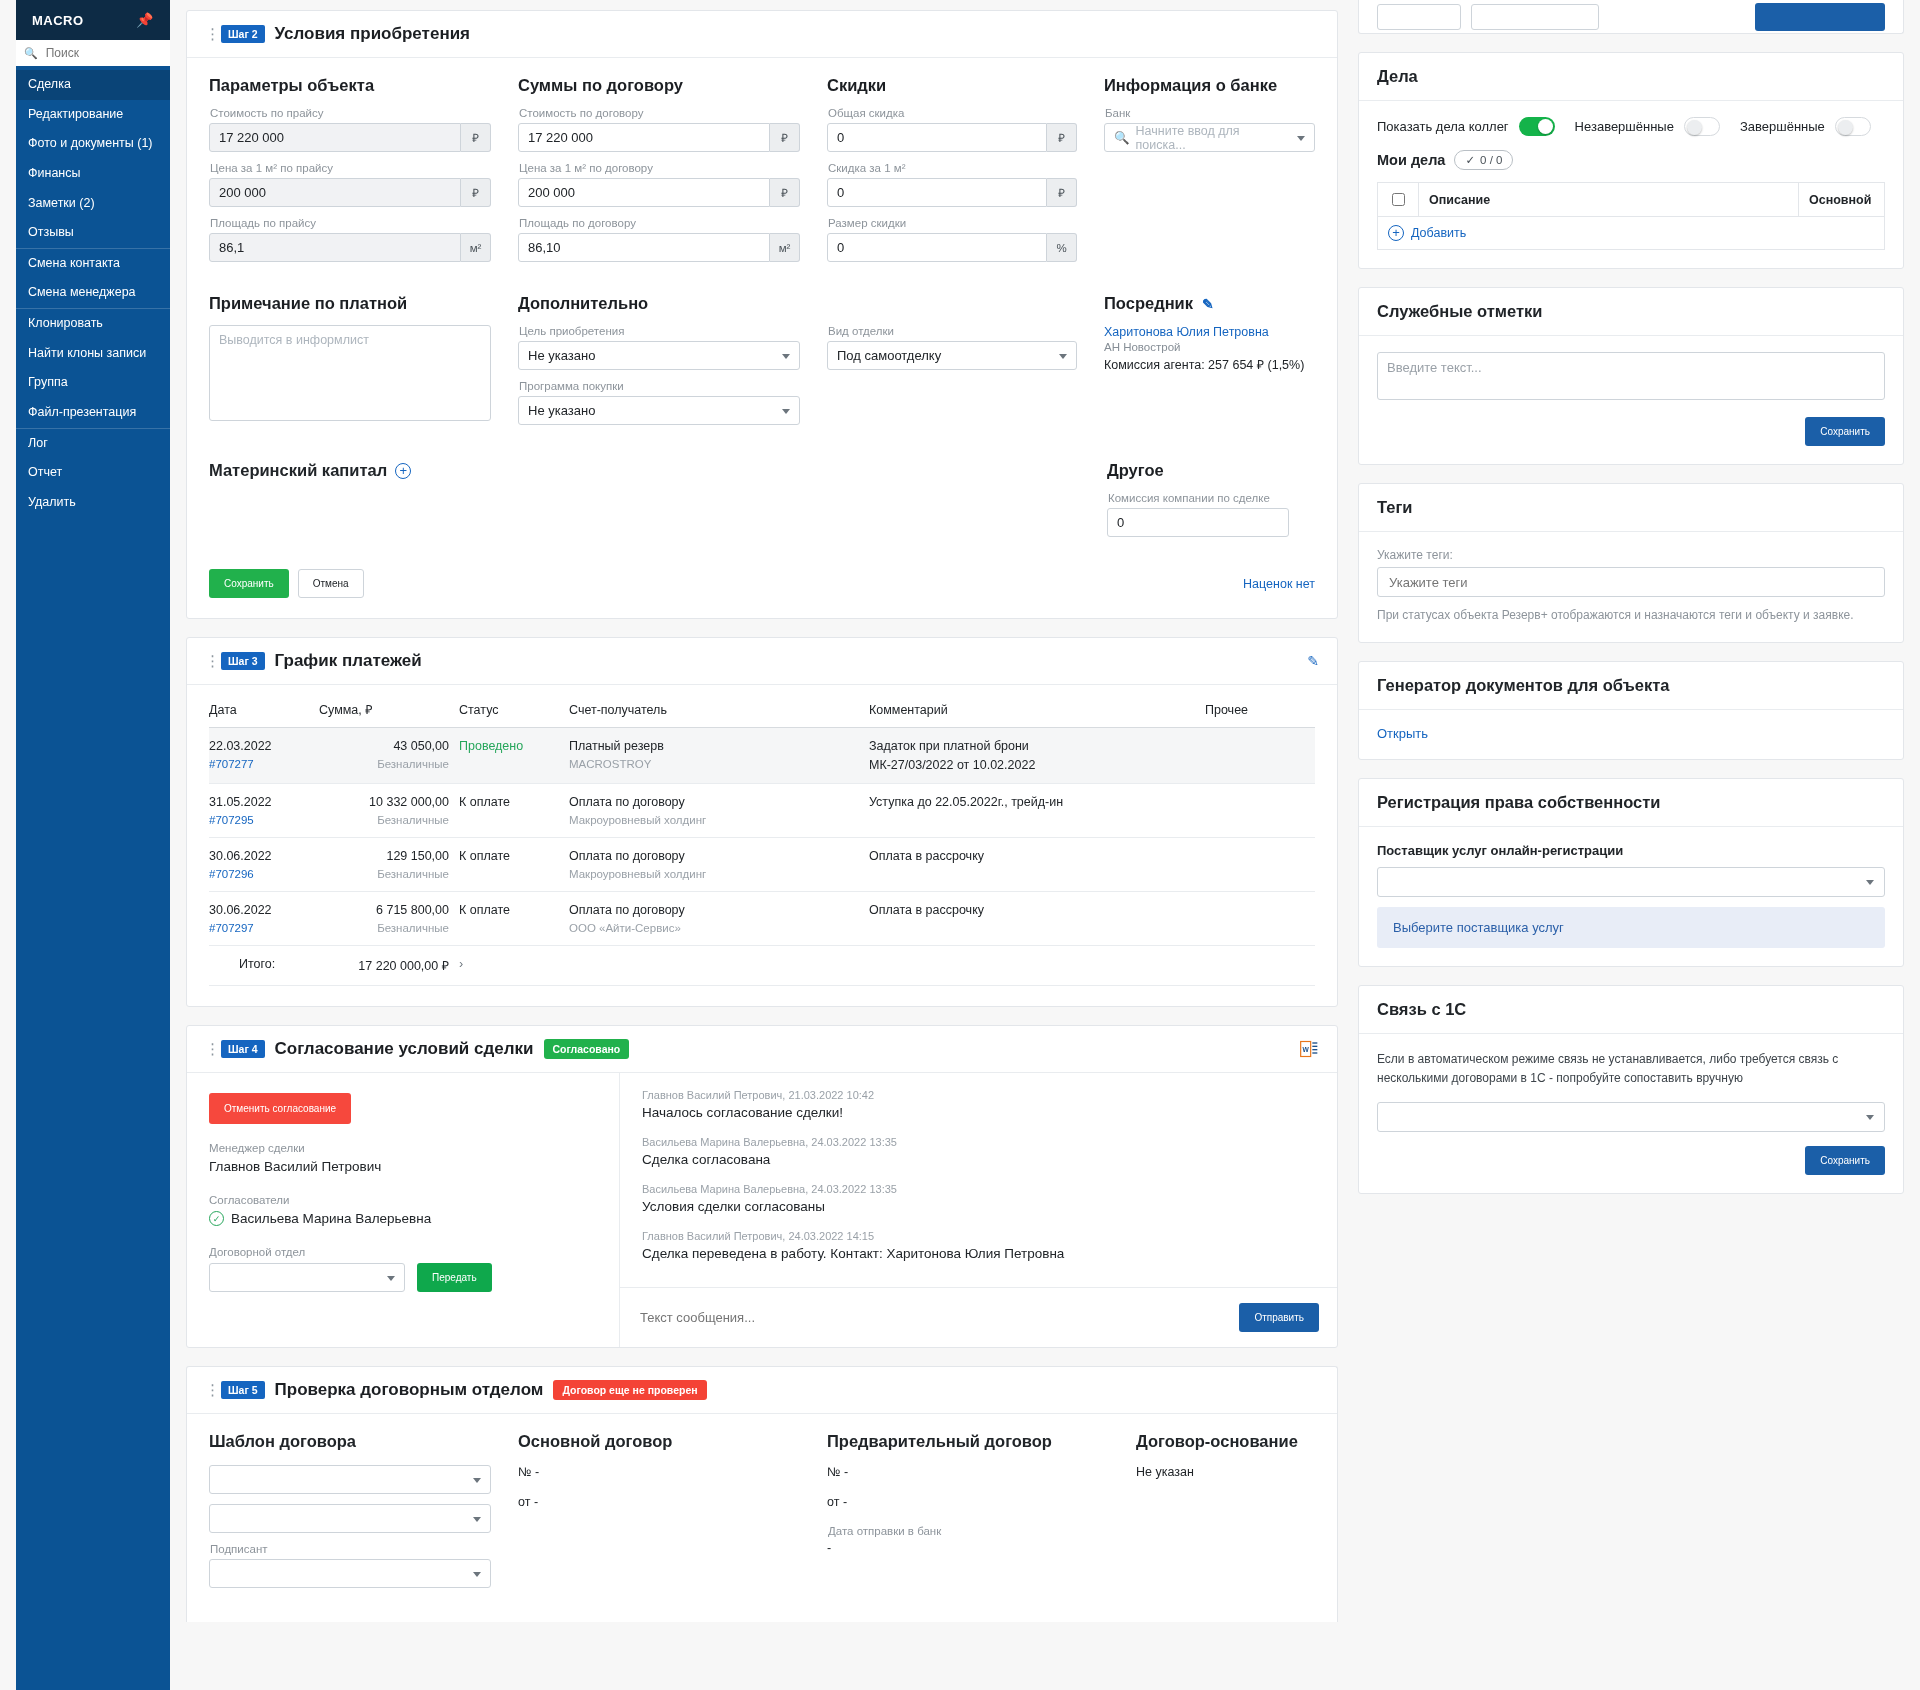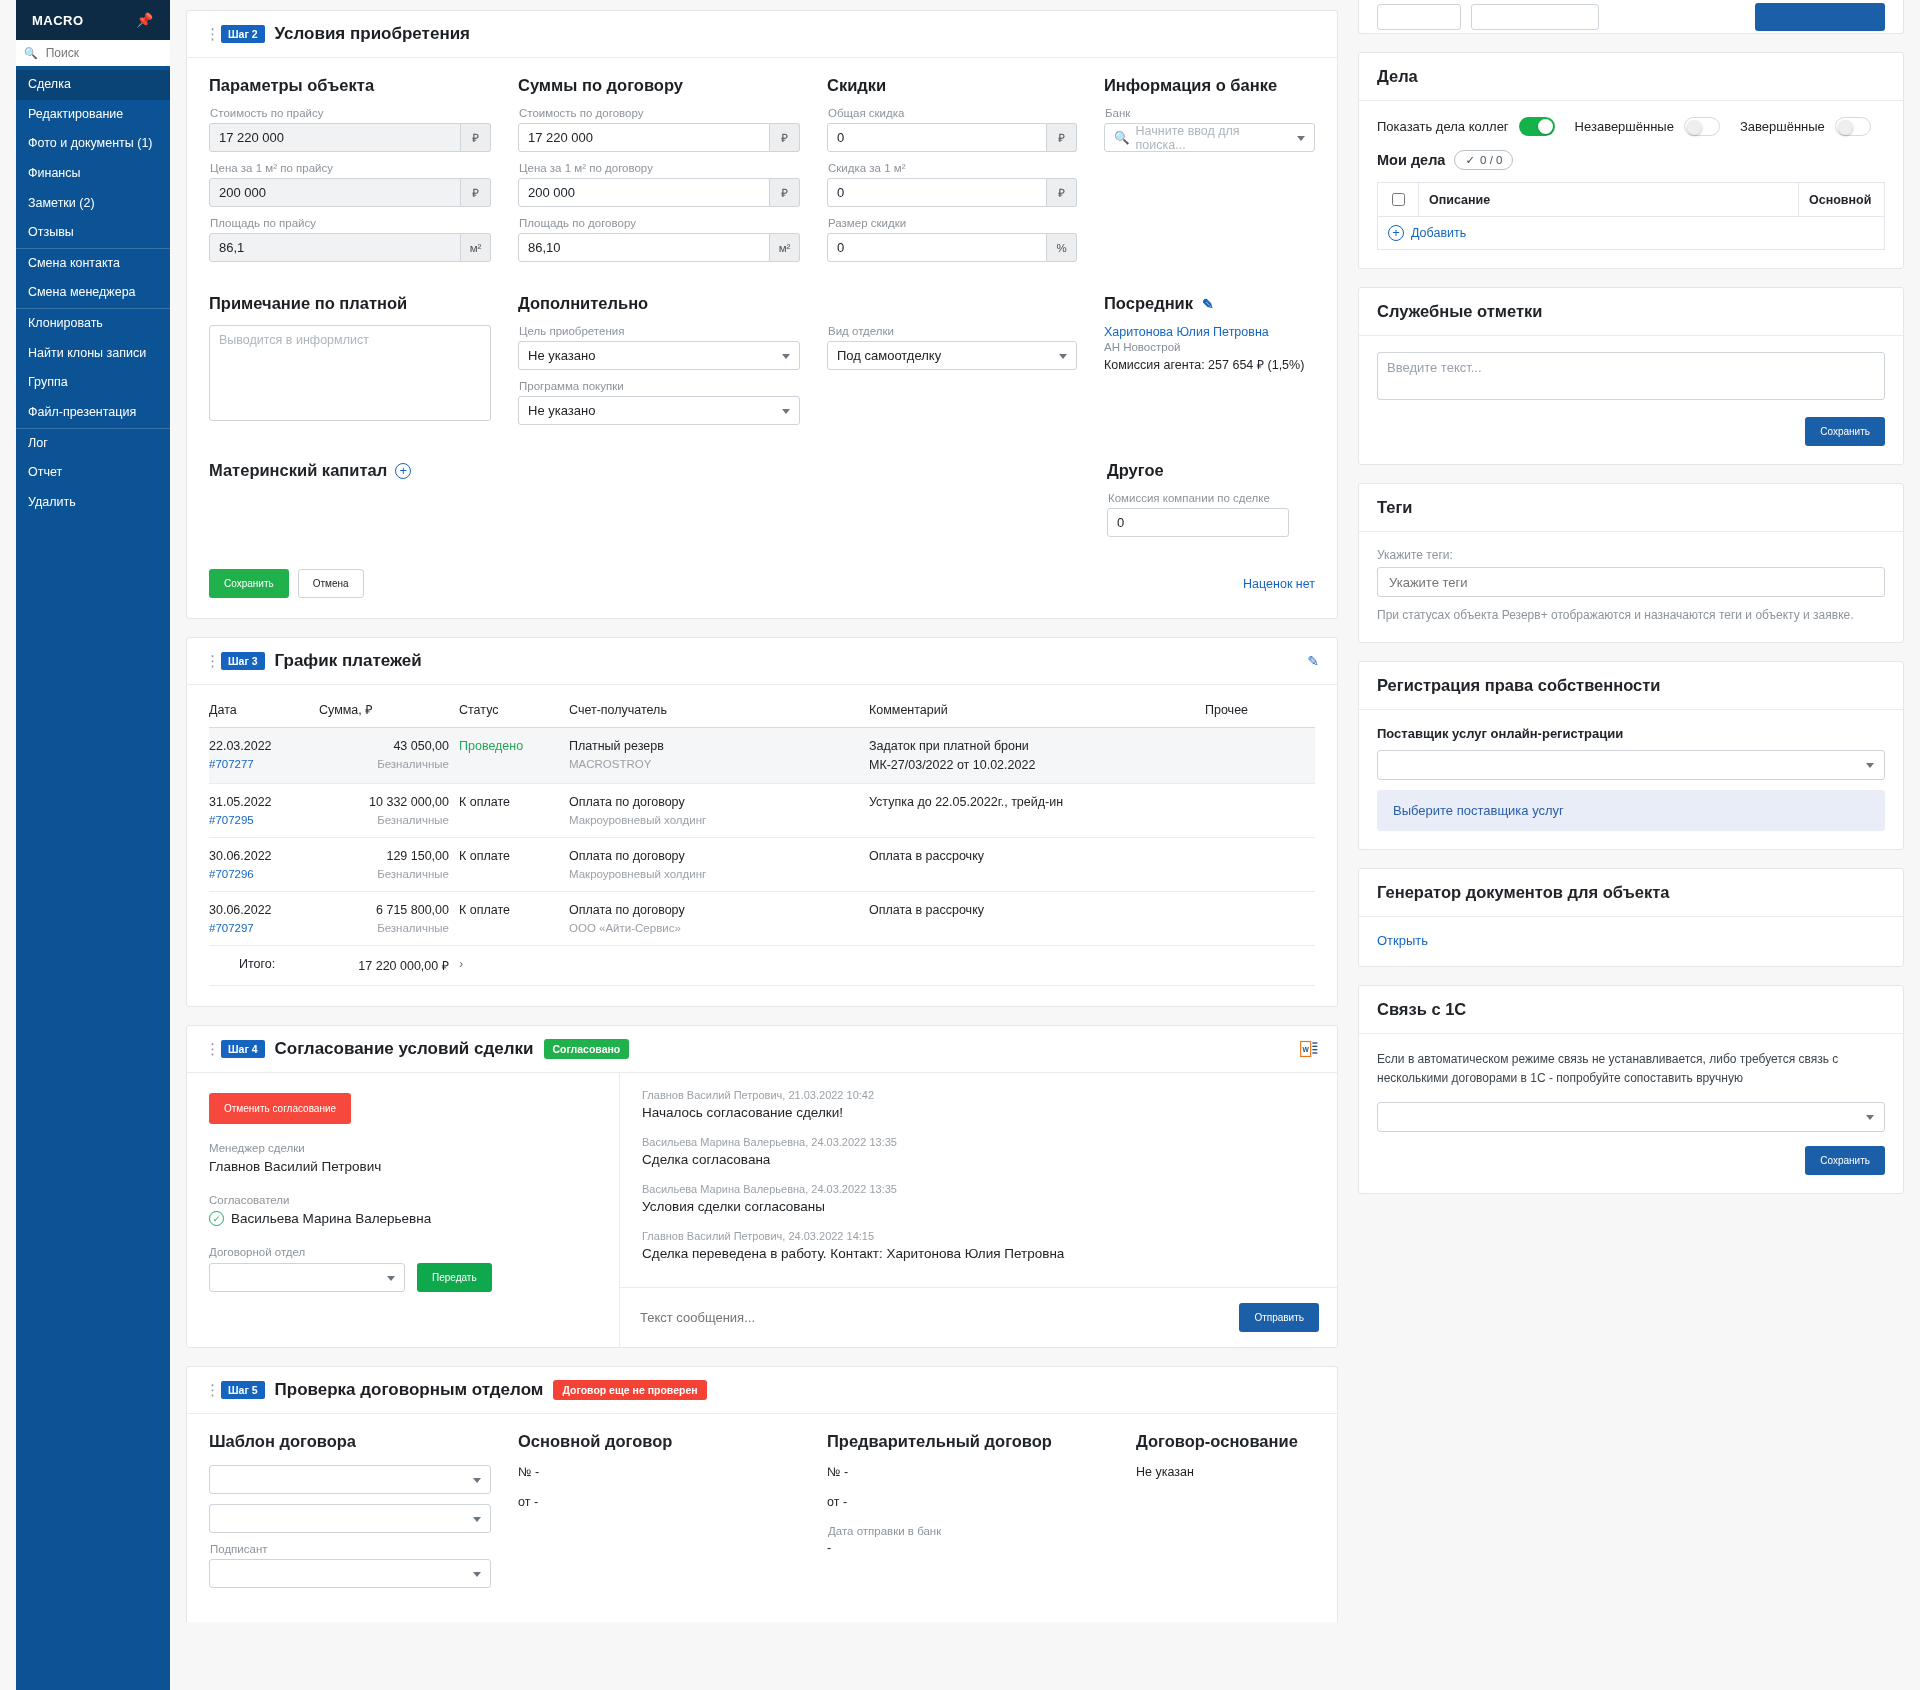--- a/index.html
+++ b/index.html
@@ -652,34 +652,34 @@
     <section class="rcard">
       <div class="rhead">Теги</div>
       <div class="rbody">
         <div class="rlabel">Укажите теги:</div>
         <input class="rinp" placeholder="Укажите теги" style="">
         <div class="hint">При статусах объекта Резерв+ отображаются и назначаются теги и объекту и заявке.</div>
       </div>
     </section>
 
     <section class="rcard">
+      <div class="rhead">Генератор документов для объекта</div>
+      <div class="rbody">
+        <span class="openlink">Открыть</span>
+      </div>
+    </section>
+
+    <section class="rcard">
       <div class="rhead">Регистрация права собственности</div>
       <div class="rbody">
         <div style="font-size:13px;font-weight:bold;margin-bottom:9px;">Поставщик услуг онлайн-регистрации</div>
         <div class="rsel">
           <div class="box"></div>
         </div>
         <div class="infobox">Выберите поставщика услуг</div>
-      </div>
-    </section>
-
-    <section class="rcard">
-      <div class="rhead">Генератор документов для объекта</div>
-      <div class="rbody">
-        <span class="openlink">Открыть</span>
       </div>
     </section>
 
     <section class="rcard">
       <div class="rhead">Связь с 1С</div>
       <div class="rbody">
         <div class="notetext">Если в автоматическом режиме связь не устанавливается, либо требуется связь с несколькими договорами в 1С - попробуйте сопоставить вручную</div>
         <div class="rsel">
           <div class="box"></div>
         </div>

